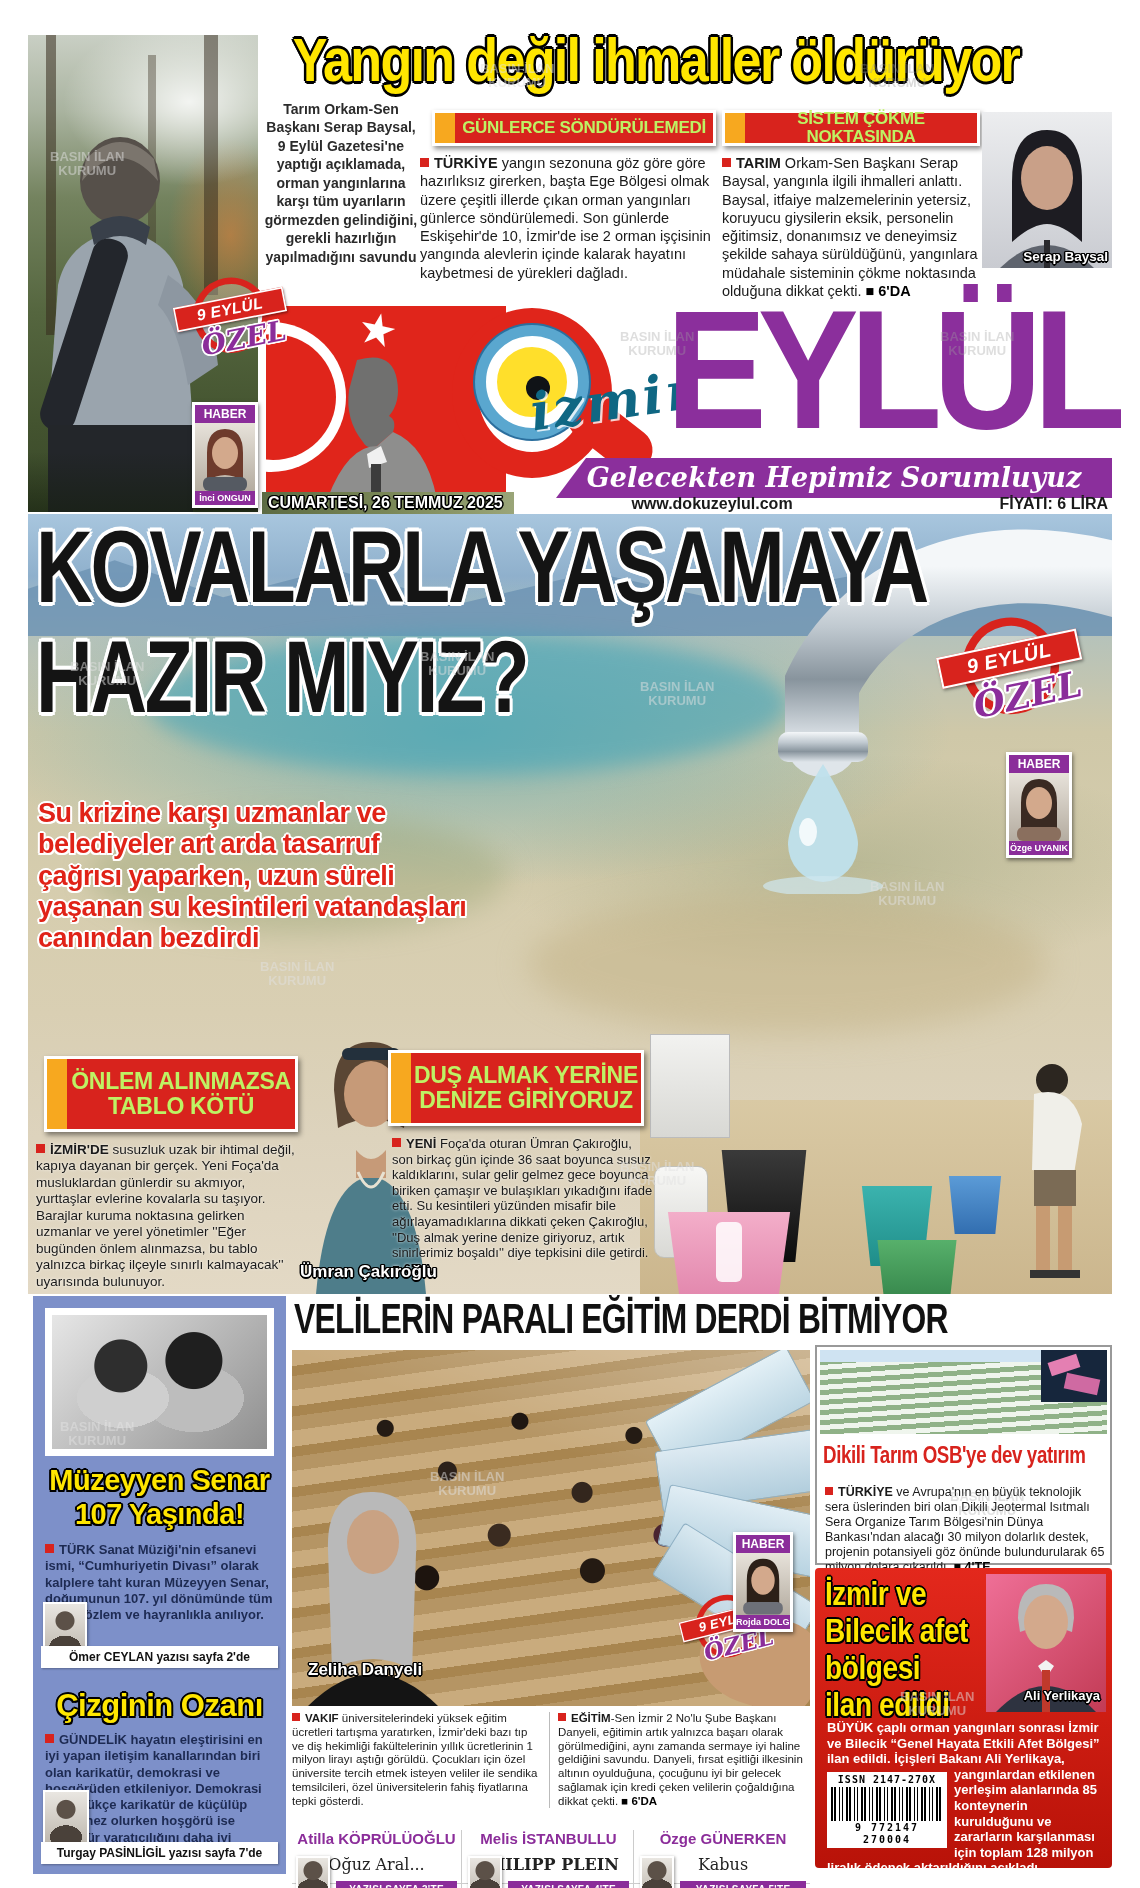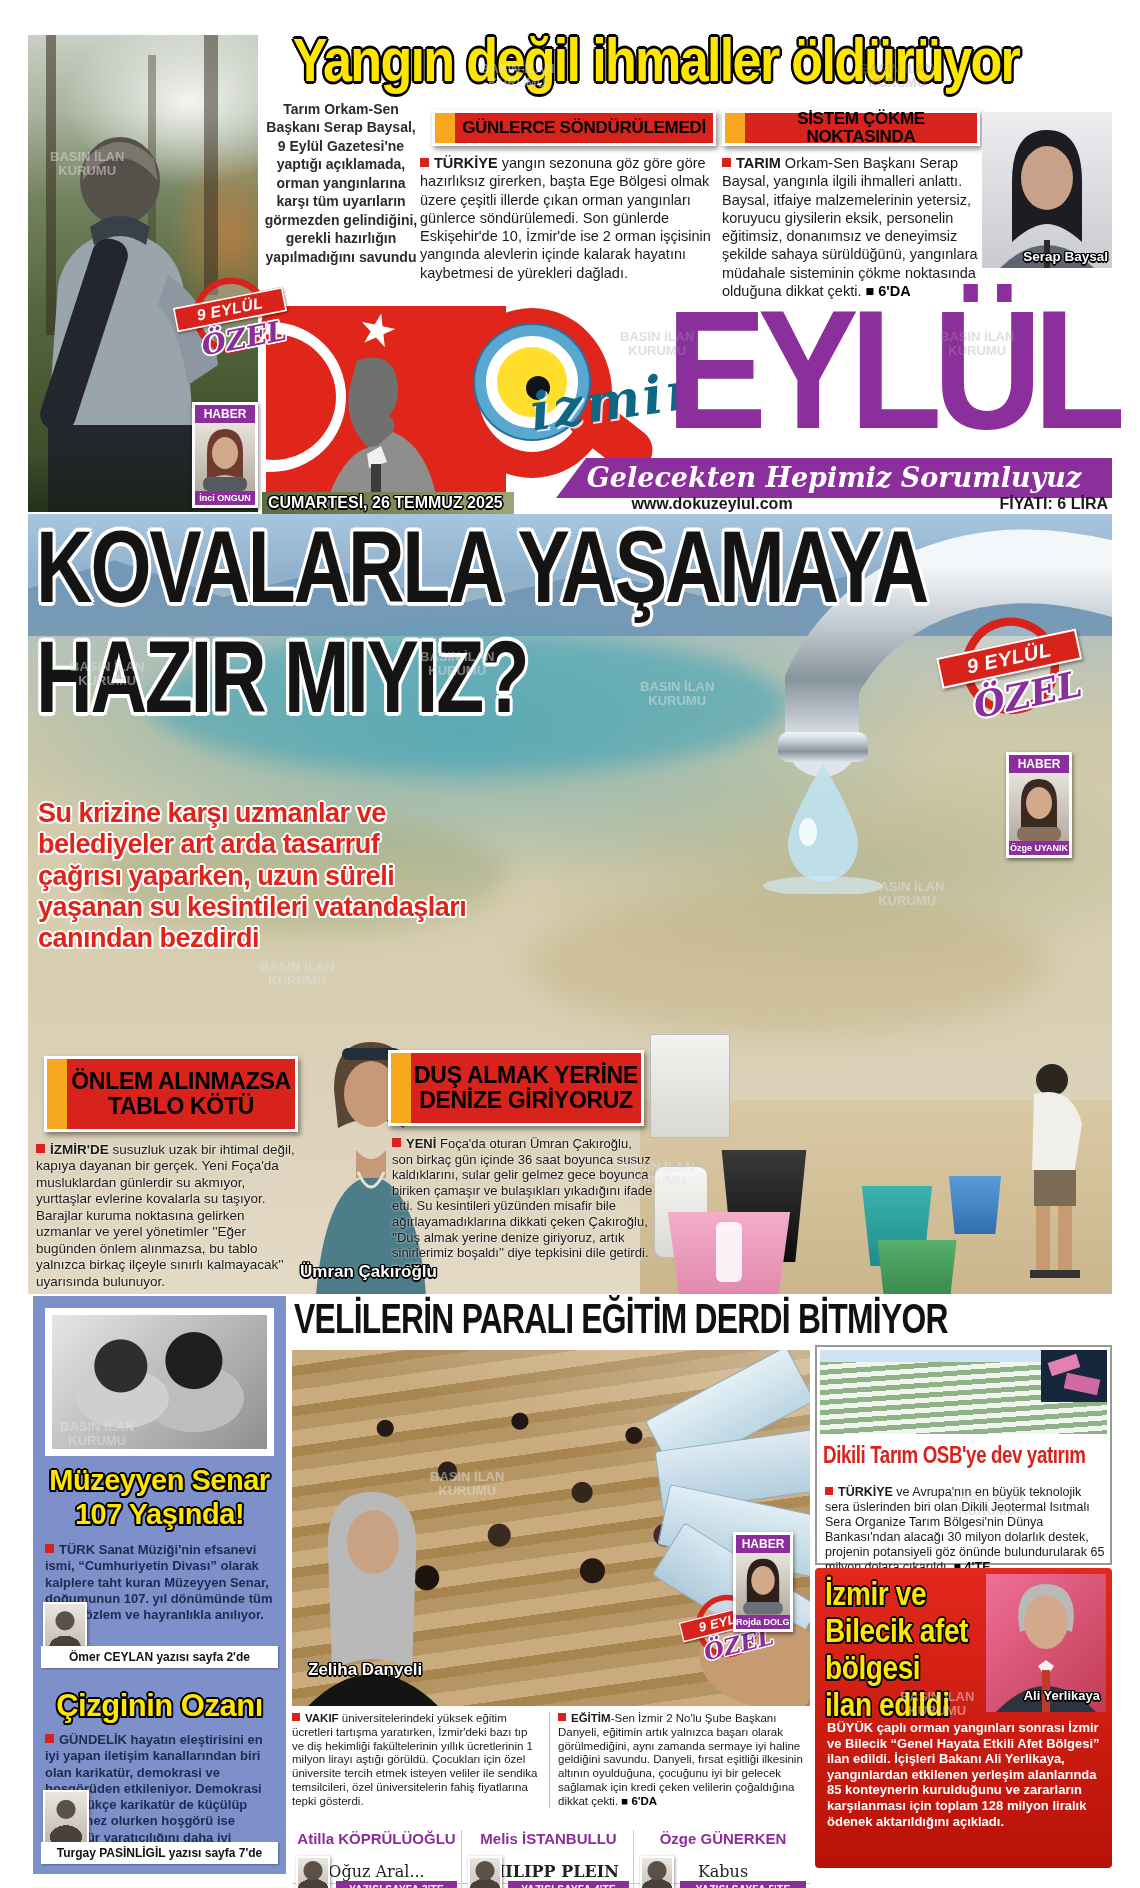--- a/index.html
+++ b/index.html
@@ -11,21 +11,21 @@
   }
   *{margin:0;padding:0;box-sizing:border-box}
   body{background:#888;font-family:"Liberation Sans",sans-serif}
   #page{position:relative;width:1140px;height:1888px;background:#fff;margin:0 auto;overflow:hidden}
   .abs{position:absolute}
   .serif{font-family:"DejaVu Serif",serif}
 
   
   .red-head{position:absolute;display:flex;background:var(--red);border:3px solid #fff;box-shadow:2px 3px 5px rgba(0,0,0,.45)}
   .red-head .tab{width:20px;background:var(--orange)}
-  .red-head .rh-title{flex:1;color:#000000;font-weight:900;text-align:center;display:flex;flex-direction:column;justify-content:center;line-height:1.08;letter-spacing:-.3px}
+  .red-head .rh-title{flex:1;color:#bef264;font-weight:900;text-align:center;display:flex;flex-direction:column;justify-content:center;line-height:1.08;letter-spacing:-.3px}
   .story{color:#1a1a1a;text-align:left}
   .story p{margin:0}
   .bullet{display:inline-block;width:9px;height:9px;background:var(--red);margin-right:5px;vertical-align:1px}
   .lead{font-weight:900}
   .pgref{font-weight:900;color:#000}
   .yellow-ttl{color:var(--yellow);font-weight:900;text-shadow:var(--ok2);letter-spacing:-.5px}
   .photo-cap{color:#fff;font-weight:900;text-shadow:var(--ok1)}
 
   
   .press-card{position:absolute;width:66px;border:3px solid #fff;box-shadow:1px 2px 4px rgba(0,0,0,.5);background:#fff}
@@ -43,21 +43,21 @@
   
   .wm{position:absolute;color:rgba(225,225,225,.5);font-weight:900;font-size:13px;line-height:1.1;text-align:center;pointer-events:none;z-index:50}
   .wm span{display:block}
 
   
   .byline{position:absolute;background:#fff;font-size:12px;font-weight:900;color:#111;text-align:center;line-height:22px;box-shadow:1px 1px 2px rgba(0,0,0,.3);white-space:nowrap;overflow:hidden}
   .mini-photo{position:absolute;background:radial-gradient(circle at 50% 30%,#5c5148 0 9px,rgba(0,0,0,0) 10px),radial-gradient(ellipse 16px 12px at 50% 78%,#4a413a 0 100%,rgba(0,0,0,0) 100%),linear-gradient(#e9e6e1,#b9b2a8);border:2px solid #fff;box-shadow:1px 1px 3px rgba(0,0,0,.4)}
 
   .colblock{position:absolute;top:16px;height:68px;text-align:center}
   .colblock .cname{color:var(--purple);font-weight:900;font-size:15px;white-space:nowrap}
-  .colblock .cpiece{font-family:"DejaVu Serif",serif;font-size:16px;color:#222;margin-top:15px;white-space:nowrap}
+  .colblock .cpiece{font-family:"DejaVu Serif",serif;font-size:16px;color:#222;margin-top:8px;white-space:nowrap}
   .colblock .cstrip{position:absolute;left:44px;right:4px;bottom:0;background:var(--purple);color:#fff;font-weight:900;font-size:10px;line-height:17px;letter-spacing:.3px}
   .colblock .cphoto{left:4px;bottom:-4px;width:34px;height:46px}
 
   .bars{background:repeating-linear-gradient(90deg,#000 0 2px,#fff 2px 3px,#000 3px 5px,#fff 5px 8px,#000 8px 9px,#fff 9px 11px,#000 11px 12px,#fff 12px 15px)}
 </style>
 </head>
 <body>
 
 <div id="page">
 
@@ -389,20 +389,25 @@
     </div>
     <div class="abs photo-cap" style="right:12px;top:120px;font-size:13px">Ali Yerlikaya</div>
     <div class="abs" style="left:10px;top:8px;transform:scaleX(.85);transform-origin:left top">
       <div class="yellow-ttl" style="font-size:33px;line-height:1.12;white-space:nowrap">İzmir ve</div>
       <div class="yellow-ttl" style="font-size:33px;line-height:1.12;white-space:nowrap">Bilecik afet</div>
       <div class="yellow-ttl" style="font-size:33px;line-height:1.12;white-space:nowrap">bölgesi</div>
       <div class="yellow-ttl" style="font-size:33px;line-height:1.12;white-space:nowrap">ilan edildi</div>
     </div>
     <div class="abs" style="left:12px;top:152px;right:8px;color:#fff;font-weight:700;font-size:13px;line-height:1.2;text-align:left">
       <span style="float:left;width:0;height:50px"></span>
+      <span style="float:left;clear:left;width:120px;margin:2px 7px 2px 0;background:#fff;padding:2px;display:block">
+        <span style="display:block;font-family:'DejaVu Sans Mono',monospace;font-size:10px;color:#000;text-align:center;letter-spacing:1px">ISSN 2147-270X</span>
+        <span class="bars" style="display:block;height:34px;margin:1px 2px"></span>
+        <span style="display:block;font-family:'DejaVu Sans Mono',monospace;font-size:10px;color:#000;text-align:center;letter-spacing:2px">9 772147 270004</span>
+      </span>
       <span class="lead" style="font-weight:700">BÜYÜK</span><span> çaplı orman yangınları sonrası İzmir ve Bilecik “Genel Hayata Etkili Afet Bölgesi” ilan edildi. İçişleri Bakanı Ali Yerlikaya, yangınlardan etkilenen yerleşim alanlarında 85 konteynerin kurulduğunu ve zararların karşılanması için toplam 128 milyon liralık ödenek aktarıldığını açıkladı.</span>
     </div>
   </div>
 
   <div class="wm" style="left:50px;top:150px">
       <span>BASIN İLAN</span>
       <span>KURUMU</span>
     </div>
   <div class="wm" style="left:480px;top:62px">
       <span>BASIN İLAN</span>

